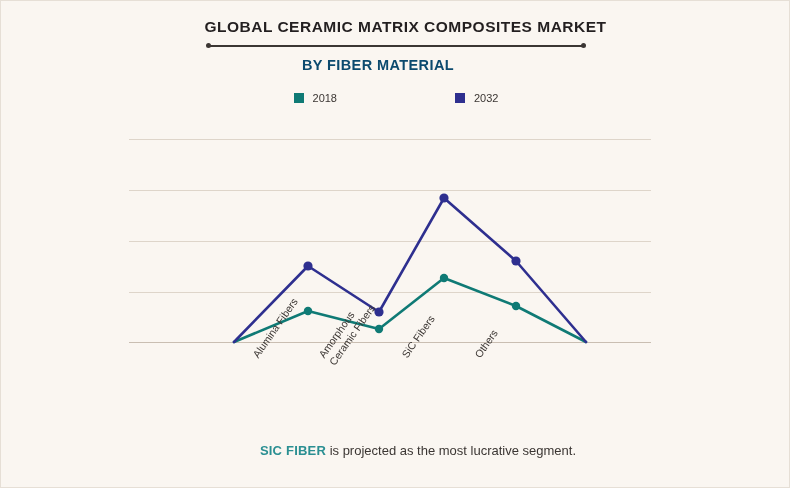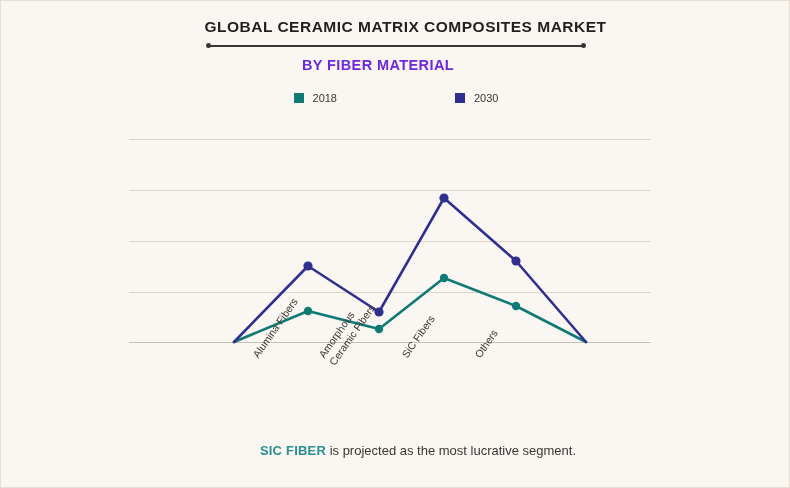--- a/index.html
+++ b/index.html
@@ -64,21 +64,21 @@
 
   .subtitle {
     position: absolute;
     top: 56px;
     left: 0;
     width: 754px;
     text-align: center;
     font-size: 14.5px;
     font-weight: bold;
     letter-spacing: 0.4px;
-    color: #6d28d9;
+    color: #0c4a6e;
   }
 
   
   .legend {
     position: absolute;
     top: 91px;
     left: 0;
     width: 790px;
     display: flex;
     justify-content: center;
@@ -174,21 +174,21 @@
 
   <div class="subtitle">BY FIBER MATERIAL</div>
 
   <div class="legend">
     <div class="legend-item">
       <span class="legend-swatch" style="background:#0f7a75"></span>
       <span class="legend-label">2018</span>
     </div>
     <div class="legend-item">
       <span class="legend-swatch" style="background:#2e2f8f"></span>
-      <span class="legend-label">2030</span>
+      <span class="legend-label">2032</span>
     </div>
   </div>
 
   <div class="plot">
     <div class="gridline" style="top:138px"></div>
     <div class="gridline" style="top:189px"></div>
     <div class="gridline" style="top:240px"></div>
     <div class="gridline" style="top:291px"></div>
     <div class="axisline" style="top:341px"></div>
 

